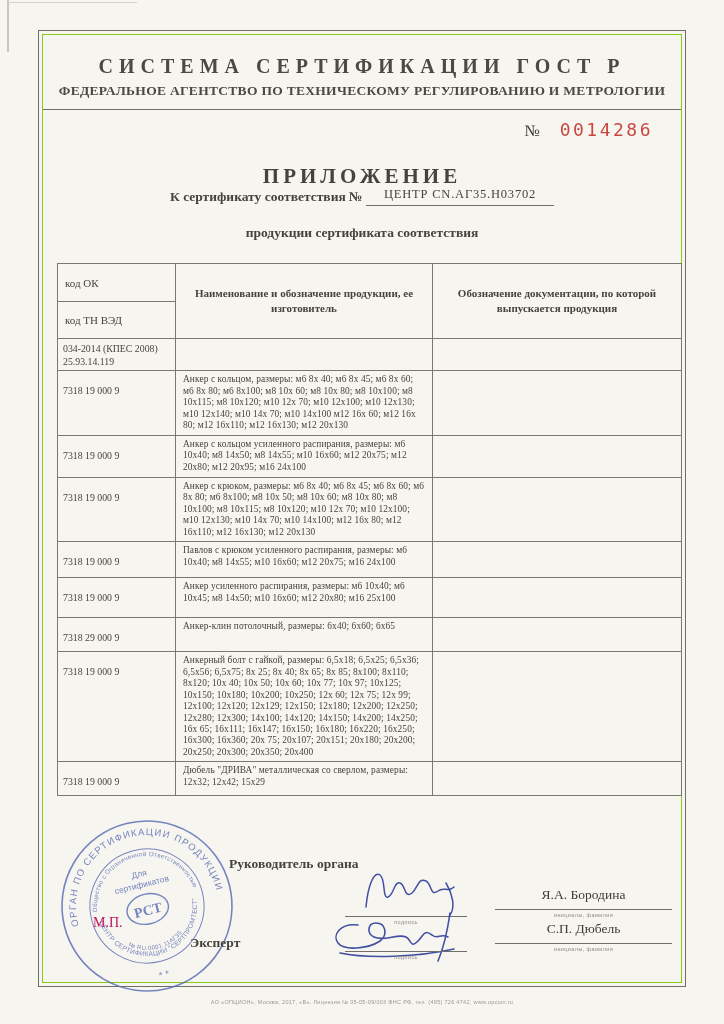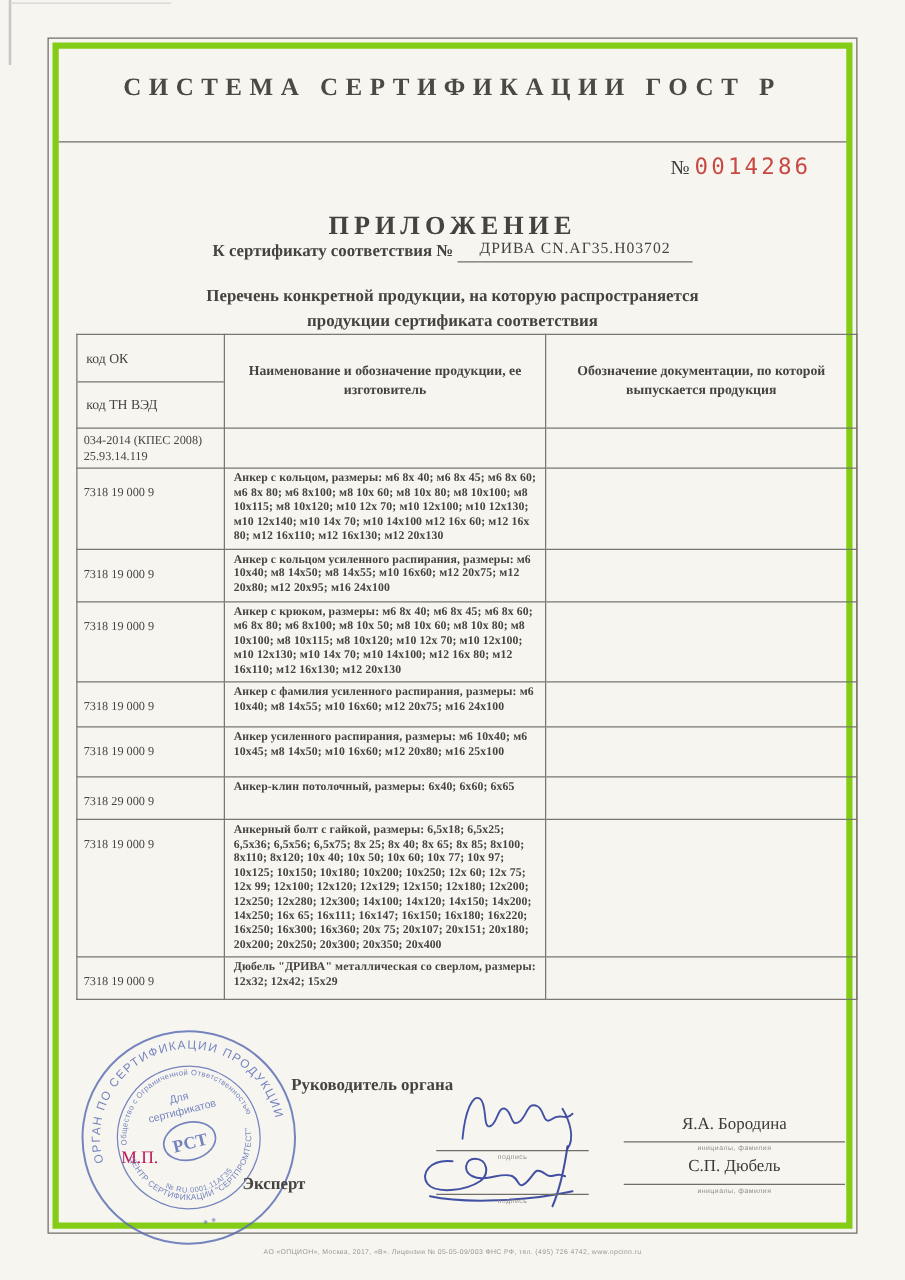--- a/index.html
+++ b/index.html
@@ -12,21 +12,21 @@
   }
   .scan-edge-left{position:absolute;left:7px;top:0;width:2px;height:52px;background:#c7c6c2;}
   .scan-edge-top{position:absolute;left:7px;top:2px;width:130px;height:1px;background:#d4d3cf;}
 
   .frame-outer{
     position:absolute; left:38px; top:30px; width:646px; height:955px;
     border:1.6px solid #6f6e67;
   }
   .frame-inner{
     position:absolute; inset:3px;
-    border:5px solid #84cc16;
+    border:1px solid #84cc16;
   }
   .content{position:absolute; inset:0;}
 
   
   .doc-header{
     position:absolute; left:0; right:0; top:0; height:74px;
     border-bottom:1.6px solid #6f6e67;
     text-align:center;
   }
   .doc-header .line1{
@@ -37,21 +37,21 @@
     margin-top:5px; font-size:13.5px; font-weight:bold; letter-spacing:0.3px;
     color:#4a4944;
   }
 
   .form-number{
     position:absolute; top:84px; right:28px; white-space:nowrap;
   }
   .form-number .num-sign{font-size:16px; color:#3c3b37;}
   .form-number .num-value{
     font-family:"DejaVu Sans Mono", monospace;
-    font-size:18px; color:#c94841; letter-spacing:2.5px;
+    font-size:18px; color:#c94841; letter-spacing:2.5px;margin-left:16px;
   }
 
   .doc-title{
     position:absolute; top:112px; left:0; right:0; text-align:center;
     font-size:21px; font-weight:bold; letter-spacing:4px; color:#44433f;margin-top:17px;
   }
 
   .cert-line{
     position:absolute; top:154px; left:0; right:0; text-align:center;
     font-size:13.5px; font-weight:bold; color:#44433f;
@@ -88,21 +88,20 @@
     padding:0 18px; line-height:1.35;
   }
   td.code-cell{
     font-size:9.8px; padding:4px 4px 2px 5px; color:#454440; line-height:1.3;
   }
   td.code-cell .code-pad{padding-top:10px;}
   td.code-cell.first .code-pad{padding-top:0;}
   td.prod-cell{
     font-size:9.4px; line-height:1.22; padding:3px 6px 3px 7px; color:#454440;
     letter-spacing:0.1px;
-    font-weight:bold;
   }
   td.docs-cell{}
 
   
   .role-label{position:absolute; font-size:13.5px; font-weight:bold; color:#44433f; white-space:nowrap;}
   .mp-label{position:absolute; font-size:14px; color:#be185d;}
   .sig-line{position:absolute; border-bottom:1px solid #6f6e67; height:0;}
   .sig-caption{
     position:absolute; font-family:"Liberation Sans", sans-serif;
     font-size:5.5px; color:#8e8c85; text-align:center; letter-spacing:0.4px;
@@ -124,36 +123,36 @@
 
   <div class="scan-edge-left"></div>
   <div class="scan-edge-top"></div>
 
   <div class="frame-outer">
     <div class="frame-inner">
       <div class="content">
 
         <div class="doc-header">
           <div class="line1">СИСТЕМА СЕРТИФИКАЦИИ ГОСТ Р</div>
+          <div class="line2">ФЕДЕРАЛЬНОЕ АГЕНТСТВО ПО ТЕХНИЧЕСКОМУ РЕГУЛИРОВАНИЮ И МЕТРОЛОГИИ</div>
         </div>
 
         <div class="form-number">
           <span class="num-sign">№</span>
           <span class="num-value">0014286</span>
         </div>
 
         <div class="doc-title">ПРИЛОЖЕНИЕ</div>
 
         <div class="cert-line">
           <span>К сертификату соответствия №</span>
-          <span class="cert-number">ДРИВА CN.АГ35.H03702</span>
+          <span class="cert-number">ЦЕНТР CN.АГ35.H03702</span>
         </div>
 
         <div class="doc-desc">
-          <div>Перечень конкретной продукции,  на которую распространяется</div>
           <div>продукции сертификата соответствия</div>
         </div>
 
         <table class="products">
           <colgroup>
               <col class="c1">
               <col class="c2">
               <col class="c3">
             </colgroup>
           <thead>
@@ -199,21 +198,21 @@
               <td class="code-cell">
                   <div class="code-pad">7318 19 000 9</div>
                 </td>
               <td class="prod-cell">Анкер с крюком, размеры:  м6  8х 40; м6  8х 45; м6  8х 60; м6  8х 80; м6  8х100; м8 10х 50;  м8 10х 60; м8 10х 80; м8 10х100; м8 10х115; м8 10х120; м10 12х 70;  м10 12х100; м10 12х130; м10 14х 70; м10 14х100; м12 16х 80; м12 16х110; м12 16х130; м12 20х130</td>
               <td class="docs-cell"></td>
             </tr>
             <tr style="height:36px;">
               <td class="code-cell">
                   <div class="code-pad">7318 19 000 9</div>
                 </td>
-              <td class="prod-cell">Анкер с фамилия усиленного распирания, размеры: м6 10х40; м8 14х55; м10 16х60; м12 20х75; м16 24х100</td>
+              <td class="prod-cell">Павлов с крюком усиленного распирания, размеры: м6 10х40; м8 14х55; м10 16х60; м12 20х75; м16 24х100</td>
               <td class="docs-cell"></td>
             </tr>
             <tr style="height:40px;">
               <td class="code-cell">
                   <div class="code-pad">7318 19 000 9</div>
                 </td>
               <td class="prod-cell">Анкер усиленного распирания, размеры: м6 10х40; м6 10х45; м8 14х50; м10 16х60; м12 20х80; м16 25х100</td>
               <td class="docs-cell"></td>
             </tr>
             <tr style="height:34px;">

